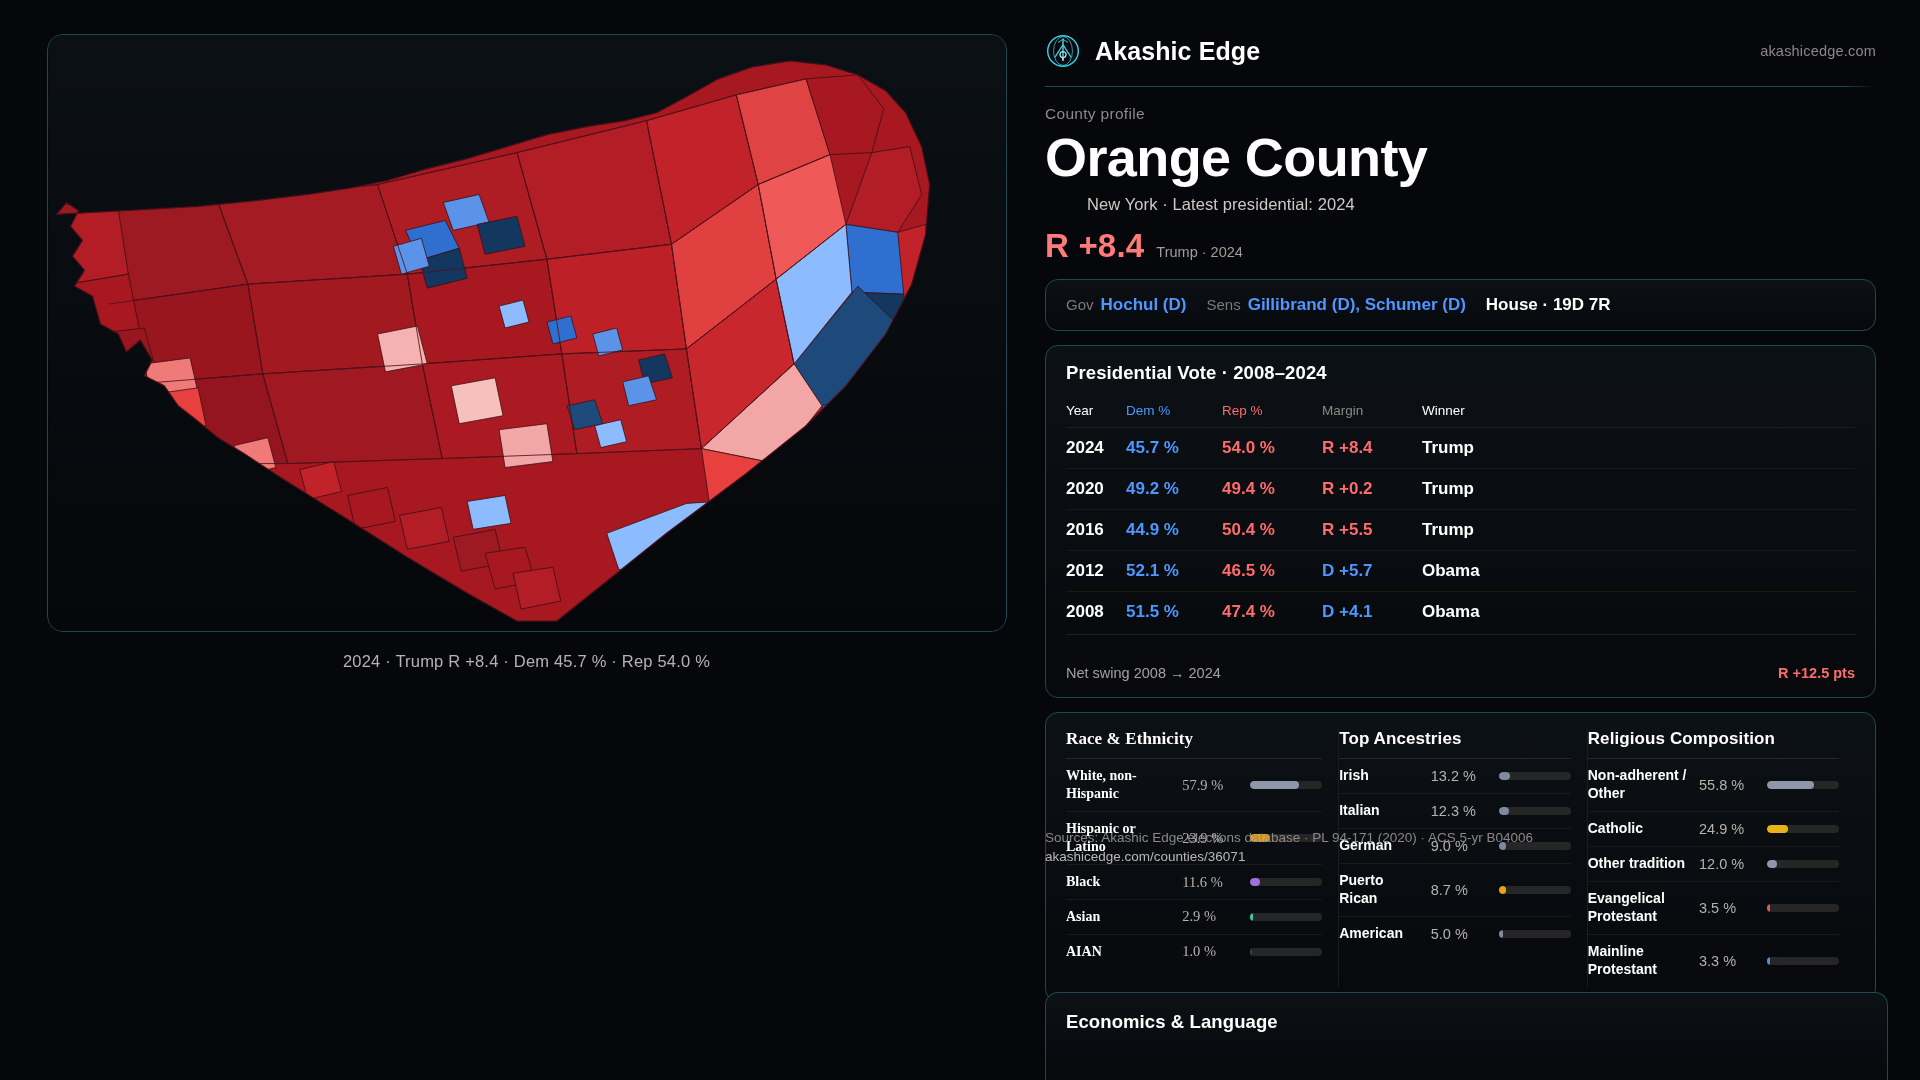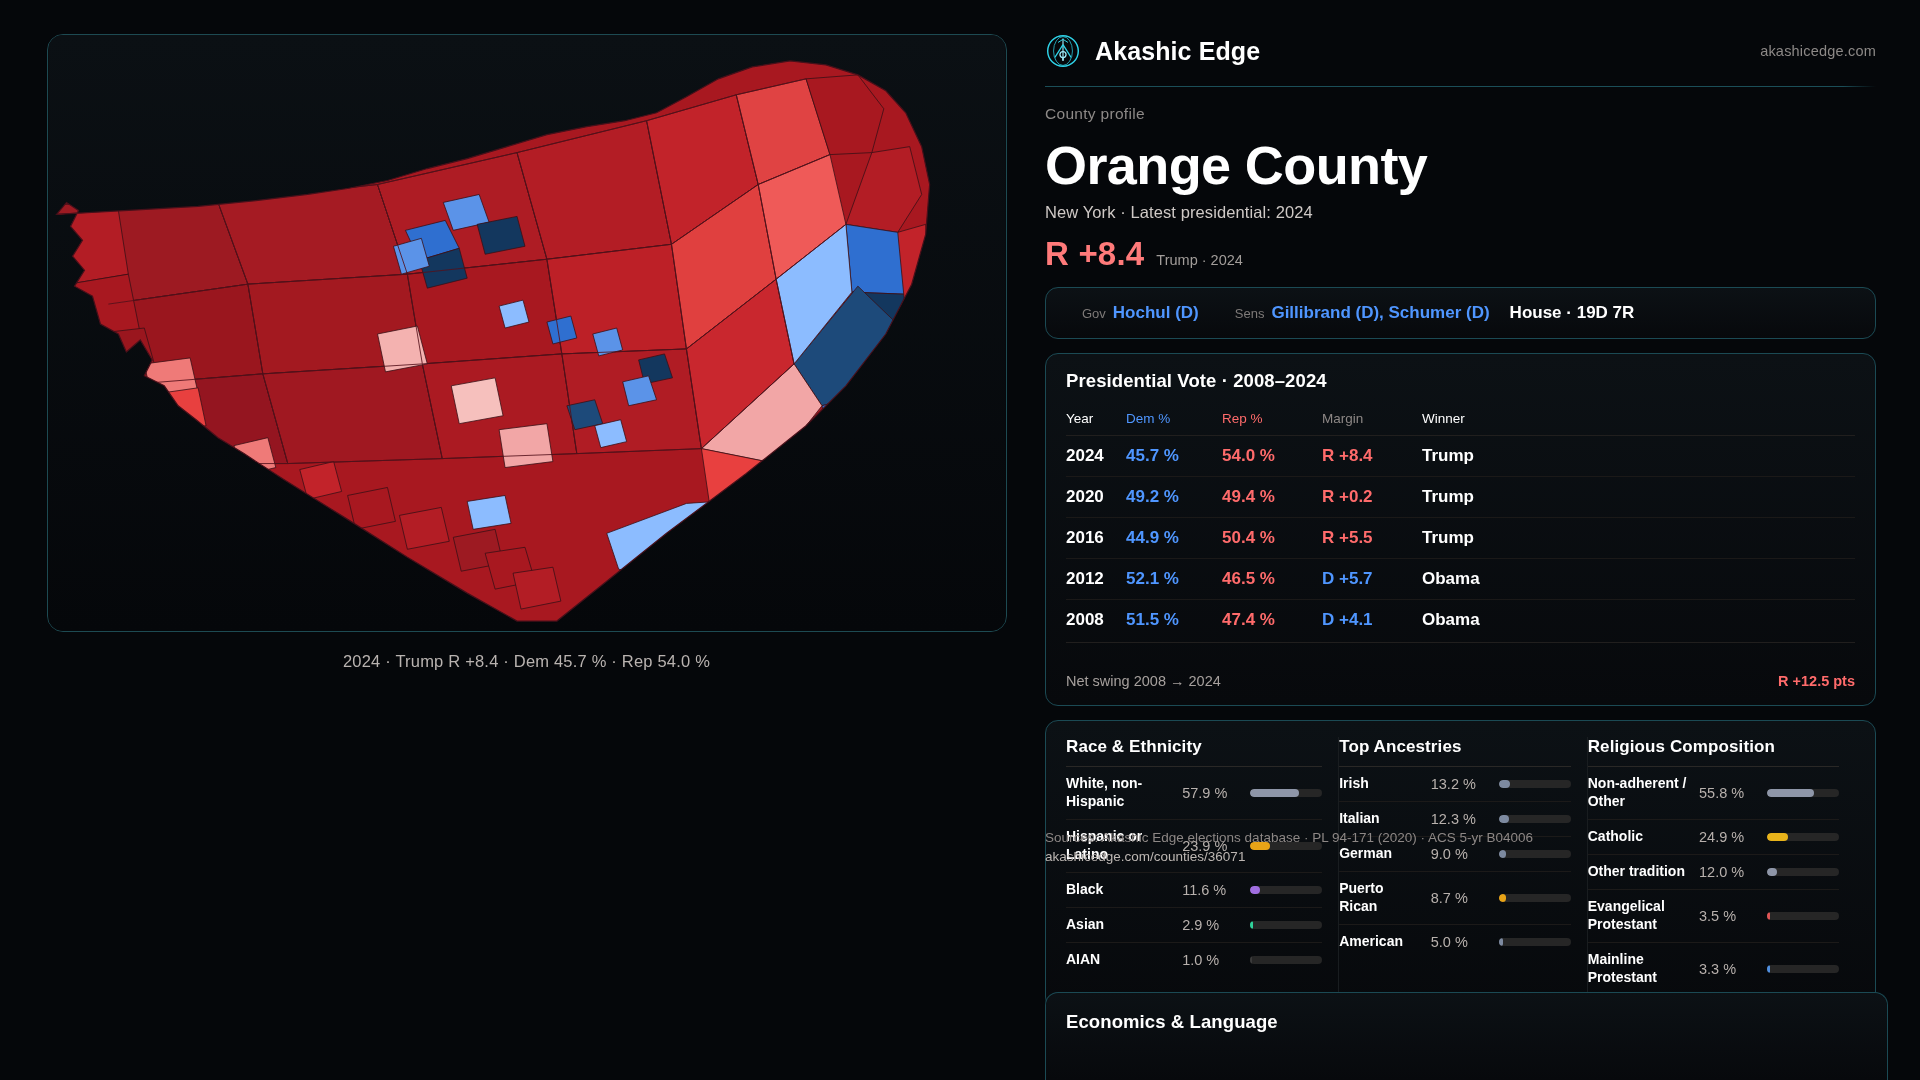--- a/index.html
+++ b/index.html
@@ -49,39 +49,39 @@
   .brand-url {
     margin-left:auto; font-size:14.5px; color:#8d8987; letter-spacing:.2px;
   }
   .brand-rule {
     margin-top:14px; height:1px;
     background:linear-gradient(90deg,#1b4e58 0%, #1b4e58 96%, transparent 100%);
   }
 
   .kicker { margin-top:18px; font-size:15.5px; color:#8d8987; letter-spacing:.3px; }
   .county-title {
-    margin-top:12px;
+    margin-top:4px;
     font-size:54px; font-weight:700; color:#ffffff;
     letter-spacing:-.6px; line-height:1.12;
   }
   .sub-line {
-    margin-top:8px; font-size:16.5px; color:#cfc9c6; letter-spacing:.1px;
+    margin-top:8px; font-size:16.5px; color:#cfc9c6; letter-spacing:.1px;margin-left:42px;
   }
 
   .margin-row { margin-top:13px; display:flex; align-items:baseline; gap:12px; }
   .margin-big { font-size:33px; font-weight:600; color:#ff7a7a; letter-spacing:.2px; }
   .margin-note { font-size:14.5px; color:#a29d9a; }
 
   .card {
     border:1px solid #1b4a54; border-radius:13px;
     background:linear-gradient(180deg,#0c1115 0%, #07090c 100%);
   }
 
   .officials { margin-top:14px; padding:15px 20px; display:flex; align-items:baseline; }
-  .of-lab { font-size:13px; color:#7e7a78; margin-right:7px;margin-left:16px; }
+  .of-lab { font-size:15px; color:#7e7a78; margin-right:7px; }
   .of-val { font-size:17px; color:#4f96ff; font-weight:600; margin-right:20px; }
   .of-house { font-size:17px; color:#ffffff; font-weight:600; }
 
   .pres { margin-top:14px; padding:16px 20px 12px 20px; }
   .card-title { font-size:18.5px; color:#ffffff; font-weight:600; letter-spacing:.1px; }
   table { width:100%; border-collapse:collapse; margin-top:12px; }
   thead th {
     text-align:left; font-size:13.5px; font-weight:400; color:#8d8785;
     padding:7px 0 9px 0; border-bottom:1px solid #211f1e;
   }
@@ -100,21 +100,21 @@
   .swing-row {
     display:flex; align-items:center;
     border-top:1px solid #211f1e; margin-top:2px; padding-top:30px; padding-bottom:4px;
   }
   .swing-lab { font-size:14.5px; color:#a6a09d; }
   .swing-val { margin-left:auto; font-size:14.5px; color:#ff6b6b; font-weight:600; }
 
   .demo { margin-top:14px; padding:16px 20px 14px 20px; display:flex; gap:0; }
   .demo-col { flex:1; padding-right:16px; }
   .demo-col + .demo-col { border-left:1px solid #191d20; }
-  .demo-col:nth-child(1) { flex:1.04; }
+  .demo-col:nth-child(1) { flex:1.04;font-family:Liberation Serif, serif; }
   .demo-col:nth-child(2) { flex:0.94; }
   .demo-col:nth-child(3) { flex:1.02; }
   .demo-title { font-size:17px; color:#ffffff; font-weight:600; letter-spacing:.1px; }
   .demo-list { margin-top:9px; }
   .demo-row {
     display:flex; align-items:center; gap:8px;
     padding:8px 0; border-top:1px solid #1c1a19;
   }
   .demo-list .demo-row:first-child { border-top:1px solid #2a2826; }
   .demo-name { flex:1; font-size:14px; color:#ffffff; font-weight:600; line-height:1.28; }

